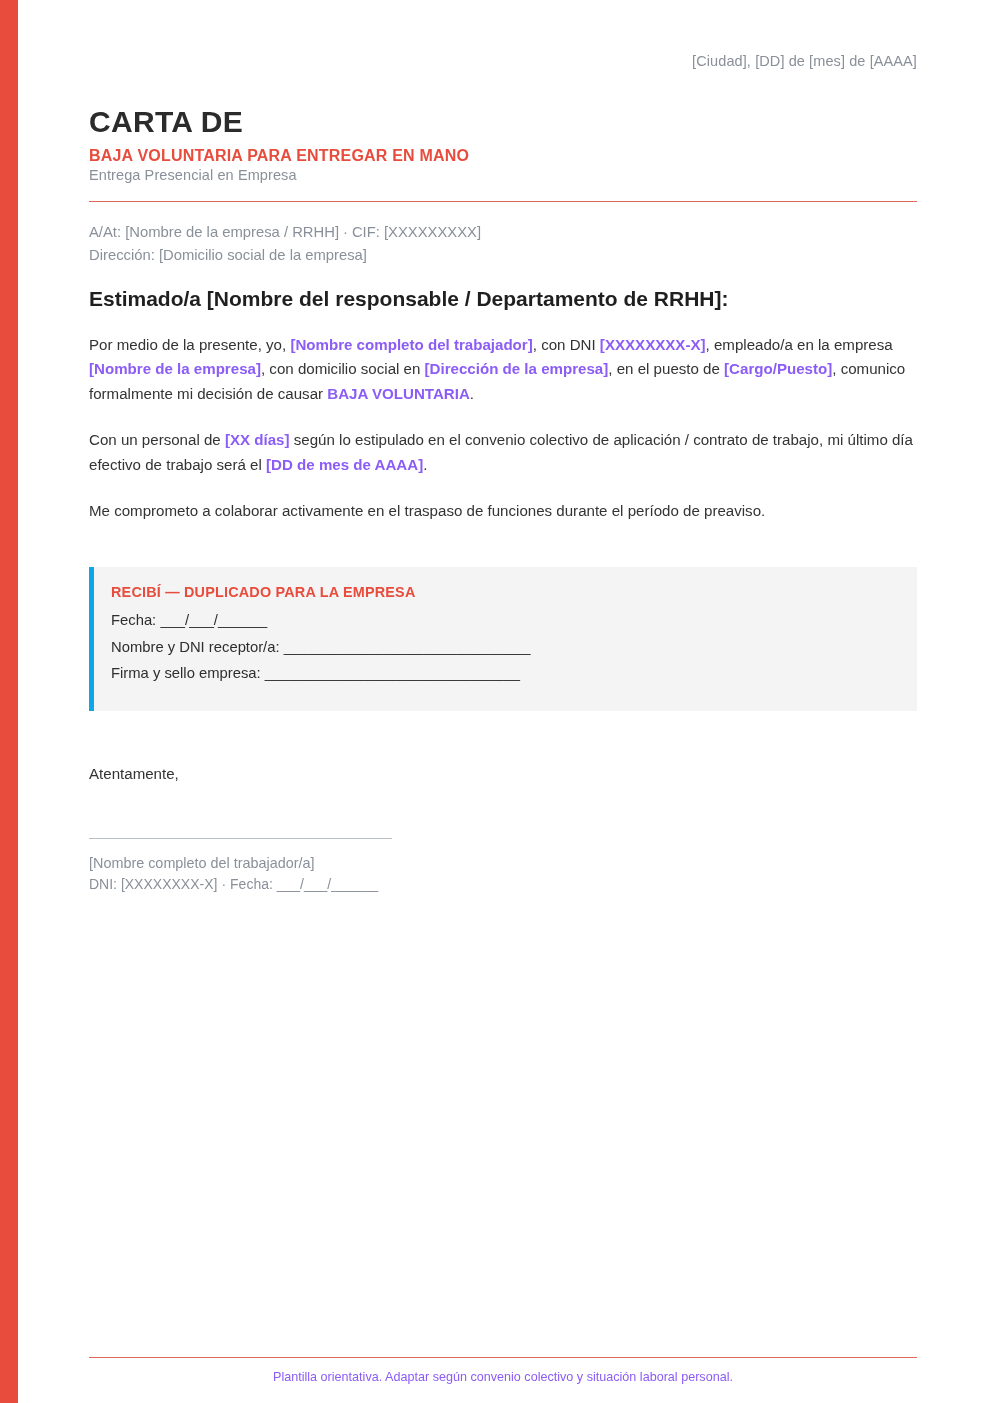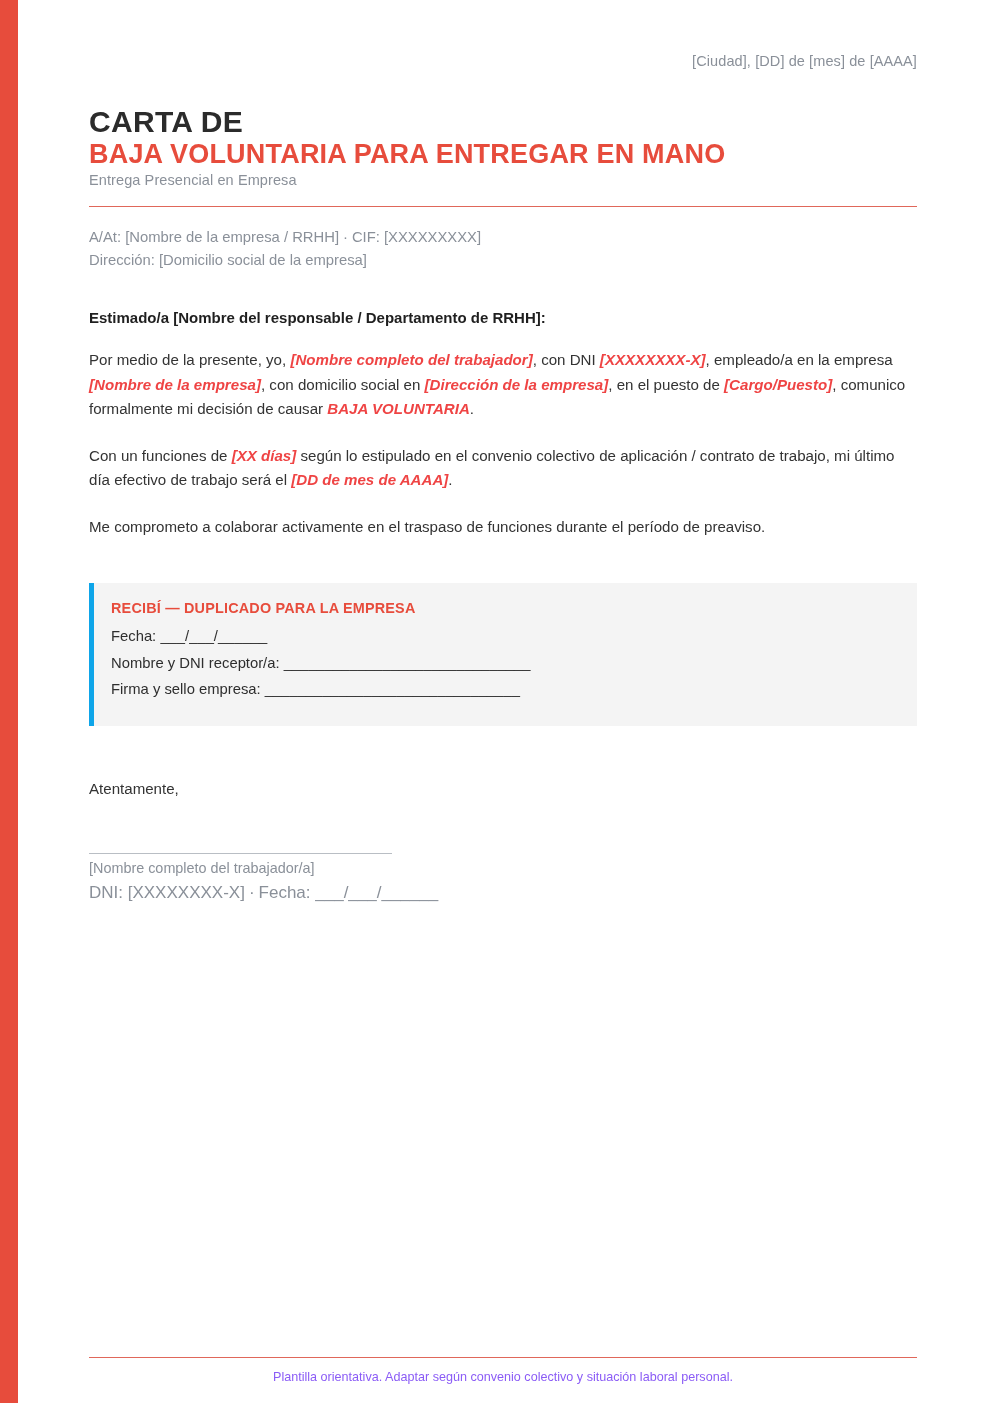--- a/index.html
+++ b/index.html
@@ -52,25 +52,25 @@
     margin-top: 36px;
   }
   .title-main {
     font-size: 30px;
     font-weight: bold;
     color: #2b2b2b;
     letter-spacing: 0.3px;
     line-height: 1.12;
   }
   .title-sub {
-    font-size: 27px;
+    font-size: 16px;
     font-weight: bold;
     color: #e74c3c;
     letter-spacing: 0.2px;
-    margin-top: 0;
+    margin-top: 8px;
     line-height: 1.15;
   }
   .title-tag {
     font-size: 14.5px;
     color: #8a9099;
     margin-top: 2px;
     letter-spacing: 0.1px;
   }
 
   .rule {
@@ -85,34 +85,33 @@
     font-size: 14.8px;
     color: #8a9099;
     line-height: 1.55;
   }
   .dot-sep {
     padding: 0 4px;
   }
 
   
   .salutation {
-    margin-top: 38px;
-    font-size: 15px;
+    margin-top: 20px;
+    font-size: 21px;
     font-weight: bold;
     color: #1f1f1f;
   }
   p.body-par {
     margin: 22px 0 0 0;
     font-size: 15.1px;
     line-height: 1.62;
     color: #333333;
   }
   p.body-par b {
-    color: #ef4444;
-    font-style: italic;
+    color: #8b5cf6;
   }
 
   
   .receipt-box {
     margin-top: 44px;
     width: 828px;
     box-sizing: border-box;
     background: #f4f4f4;
     border-left: 5px solid #0ea5e9;
     padding: 17px 0 26px 17px;
@@ -138,27 +137,27 @@
     margin-top: 54px;
     font-size: 15.1px;
     color: #333333;
   }
   .sign-rule {
     margin-top: 56px;
     width: 303px;
     border-top: 1.3px solid #b9bec4;
   }
   .sign-name {
-    margin-top: 4px;
+    margin-top: 14px;
     font-size: 14.4px;
     color: #8a9099;
     line-height: 1.5;
   }
   .sign-dni {
-    font-size: 17px;
+    font-size: 14px;
     color: #8a9099;
     line-height: 1.5;
   }
 
   
   .footer {
     position: absolute;
     left: 89px;
     top: 1349px;
     width: 828px;
@@ -197,21 +196,21 @@
       <div>
         <span>A/At: [Nombre de la empresa / RRHH]</span><span class="dot-sep">·</span><span>CIF: [XXXXXXXXX]</span>
       </div>
       <div>Dirección: [Domicilio social de la empresa]</div>
     </div>
 
     <div class="salutation">Estimado/a [Nombre del responsable / Departamento de RRHH]:</div>
 
     <p class="body-par"><span>Por medio de la presente, yo, </span><b>[Nombre completo del trabajador]</b><span>, con DNI </span><b>[XXXXXXXX-X]</b><span>, empleado/a en la empresa </span><b>[Nombre de la empresa]</b><span>, con domicilio social en </span><b>[Dirección de la empresa]</b><span>, en el puesto de </span><b>[Cargo/Puesto]</b><span>, comunico formalmente mi decisión de causar </span><b>BAJA VOLUNTARIA</b><span>.</span></p>
 
-    <p class="body-par"><span>Con un funciones de </span><b>[XX días]</b><span> según lo estipulado en el convenio colectivo de aplicación / contrato de trabajo, mi último día efectivo de trabajo será el </span><b>[DD de mes de AAAA]</b><span>.</span></p>
+    <p class="body-par"><span>Con un personal de </span><b>[XX días]</b><span> según lo estipulado en el convenio colectivo de aplicación / contrato de trabajo, mi último día efectivo de trabajo será el </span><b>[DD de mes de AAAA]</b><span>.</span></p>
 
 
     <p class="body-par">Me comprometo a colaborar activamente en el traspaso de funciones durante el período de preaviso.</p>
 
     <div class="receipt-box">
       <div class="receipt-title">RECIBÍ — DUPLICADO PARA LA EMPRESA</div>
       <div class="receipt-line">
         <span>Fecha:</span>
         <span>___/___/______</span>
       </div>

